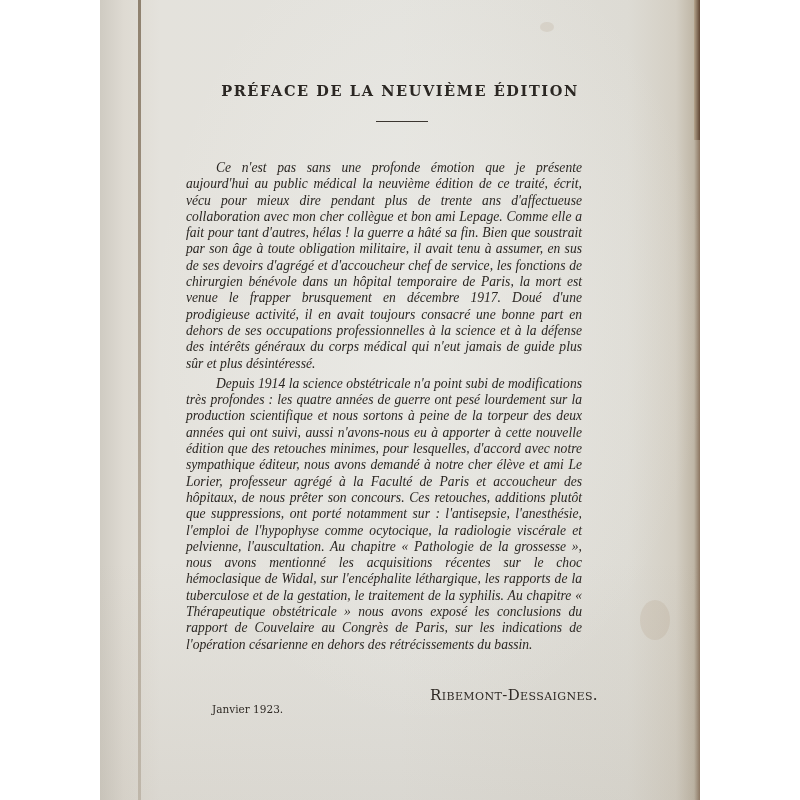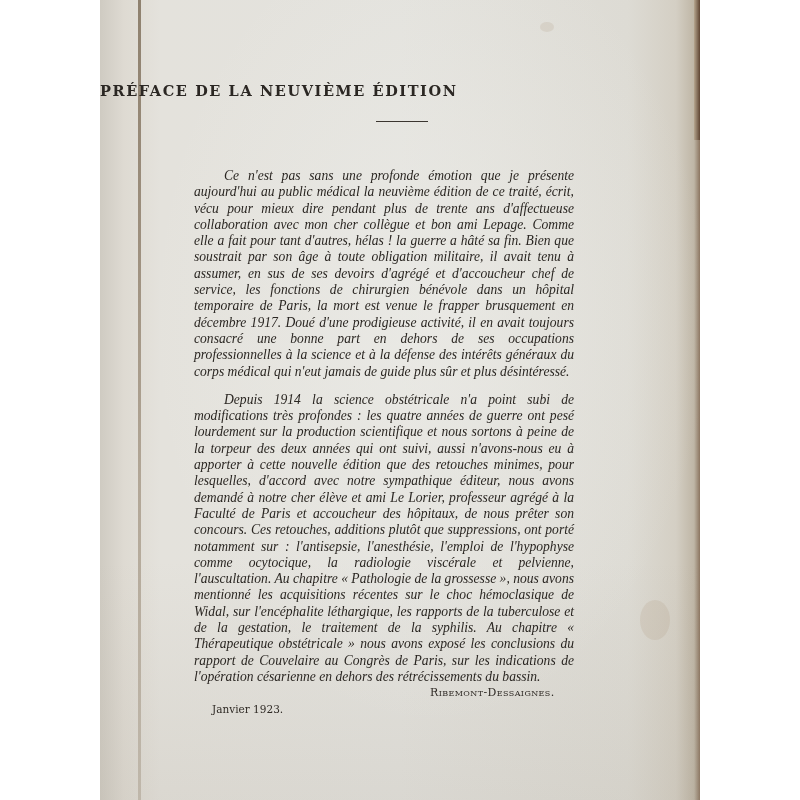--- a/index.html
+++ b/index.html
@@ -42,20 +42,21 @@
       top: 0;
       width: 6px;
       height: 140px;
       background: linear-gradient(90deg, #b6a68f, #5e4432);
     }
     .title {
       position: absolute;
       left: 0;
       width: 600px;
       top: 82px;
+      text-align: center;
       font-family: "DejaVu Serif", serif;
       font-weight: bold;
       font-size: 14.5px;
       letter-spacing: 1.6px;
       color: #2b2723;
     }
     .title-rule {
       position: absolute;
       left: 276px;
       top: 121px;
@@ -69,38 +70,38 @@
       top: 156px;
       width: 404px;
       font-family: "Liberation Serif", serif;
       font-style: italic;
       font-size: 13.6px;
       line-height: 16.3px;
       color: #2a2622;
       text-align: justify;
     }
     .body-text p {
-      margin: 12px;
+      margin: 4px;
       text-indent: 30px;
     }
     .footer-date {
       position: absolute;
       left: 112px;
       top: 677px;
       font-family: "DejaVu Serif", serif;
       font-size: 10.5px;
       color: #2f2a25;
       margin-top: 26px;
     }
     .footer-signature {
       position: absolute;
       left: 330px;
       top: 686px;
       font-family: "DejaVu Serif", serif;
-      font-size: 11px;
+      font-size: 15px;
       font-variant: small-caps;
       letter-spacing: 0.4px;
       color: #2f2a25;
     }
     .stain {
       position: absolute;
       border-radius: 50%;
       background: rgba(170,150,120,0.18);
     }
   </style>

